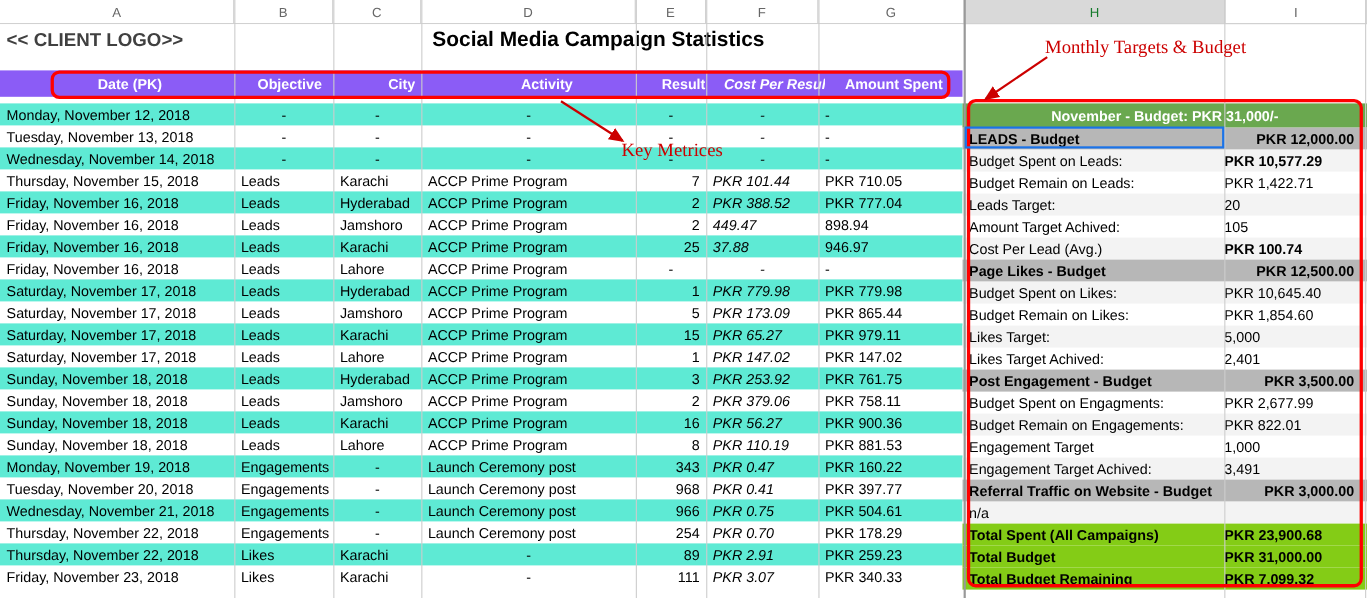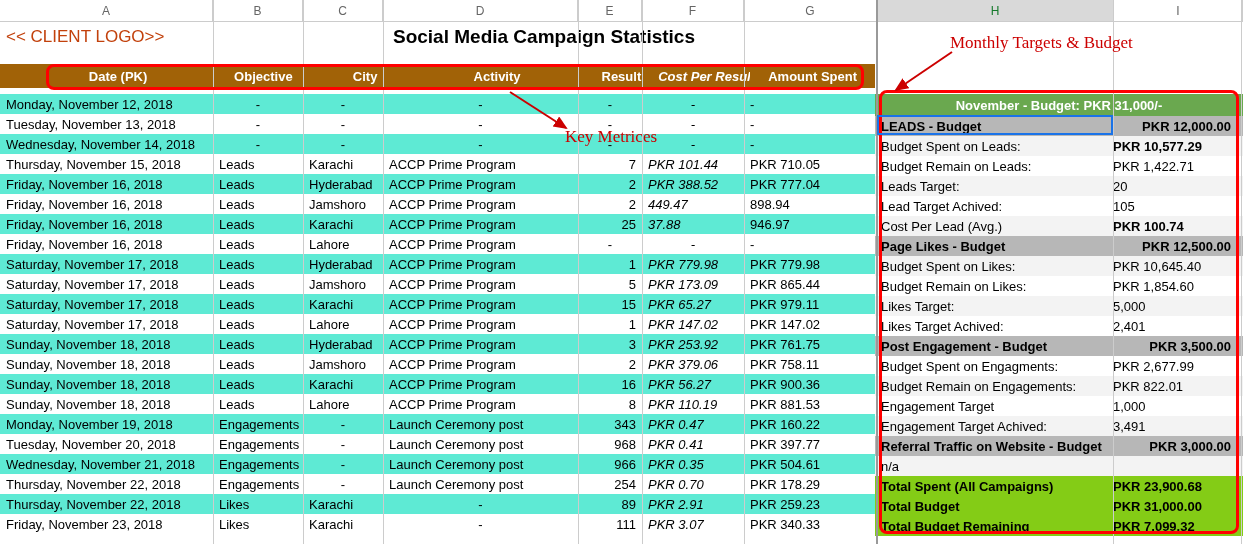--- a/index.html
+++ b/index.html
@@ -42,38 +42,38 @@
   .right-area { width: 368px; }
   .title-row {
     display: flex;
     height: 30px;
     align-items: center;
     background: #fff;
   }
   .client-logo {
     width: 213px;
     padding-left: 6px;
-    font-weight: 400;
+    font-weight: 700;
     font-size: 17px;
-    color: #c2410c;
+    color: #404040;
   }
   .main-title {
     flex: 1;
     text-align: center;
     font-weight: 900;
     font-size: 19px;
   }
   .spacer-row {
     height: 12px;
   }
   .header-green {
     display: flex;
     height: 24px;
     align-items: center;
-    background: #a16207;
+    background: #8b5cf6;
     color: #fff;
     font-weight: bold;
     font-size: 13px;
     padding-left: 16px;
   }
   .red-box {
     border: 3px solid #ff0000;
     border-radius: 8px;
   }
   .red-box-headers {
@@ -381,21 +381,21 @@
             <div class="col c-res">968</div>
             <div class="col c-cost">PKR 0.41</div>
             <div class="col c-amt">PKR 397.77</div>
           </div>
           <div class="row alt">
             <div class="col c-date">Wednesday, November 21, 2018</div>
             <div class="col c-obj">Engagements</div>
             <div class="col c-city dash">-</div>
             <div class="col c-act">Launch Ceremony post</div>
             <div class="col c-res">966</div>
-            <div class="col c-cost">PKR 0.35</div>
+            <div class="col c-cost">PKR 0.75</div>
             <div class="col c-amt">PKR 504.61</div>
           </div>
           <div class="row">
             <div class="col c-date">Thursday, November 22, 2018</div>
             <div class="col c-obj">Engagements</div>
             <div class="col c-city dash">-</div>
             <div class="col c-act">Launch Ceremony post</div>
             <div class="col c-res">254</div>
             <div class="col c-cost">PKR 0.70</div>
             <div class="col c-amt">PKR 178.29</div>
@@ -435,21 +435,21 @@
           </div>
           <div class="budget-row">
             <div class="budget-label">Budget Remain on Leads:</div>
             <div class="budget-value">PKR 1,422.71</div>
           </div>
           <div class="budget-row alt">
             <div class="budget-label">Leads Target:</div>
             <div class="budget-value">20</div>
           </div>
           <div class="budget-row">
-            <div class="budget-label">Lead Target Achived:</div>
+            <div class="budget-label">Amount Target Achived:</div>
             <div class="budget-value">105</div>
           </div>
           <div class="budget-row alt">
             <div class="budget-label">Cost Per Lead (Avg.)</div>
             <div class="budget-value bold">PKR 100.74</div>
           </div>
           <div class="budget-row section-row">
             <div class="budget-label">Page Likes - Budget</div>
             <div class="budget-value">PKR 12,500.00</div>
           </div>

